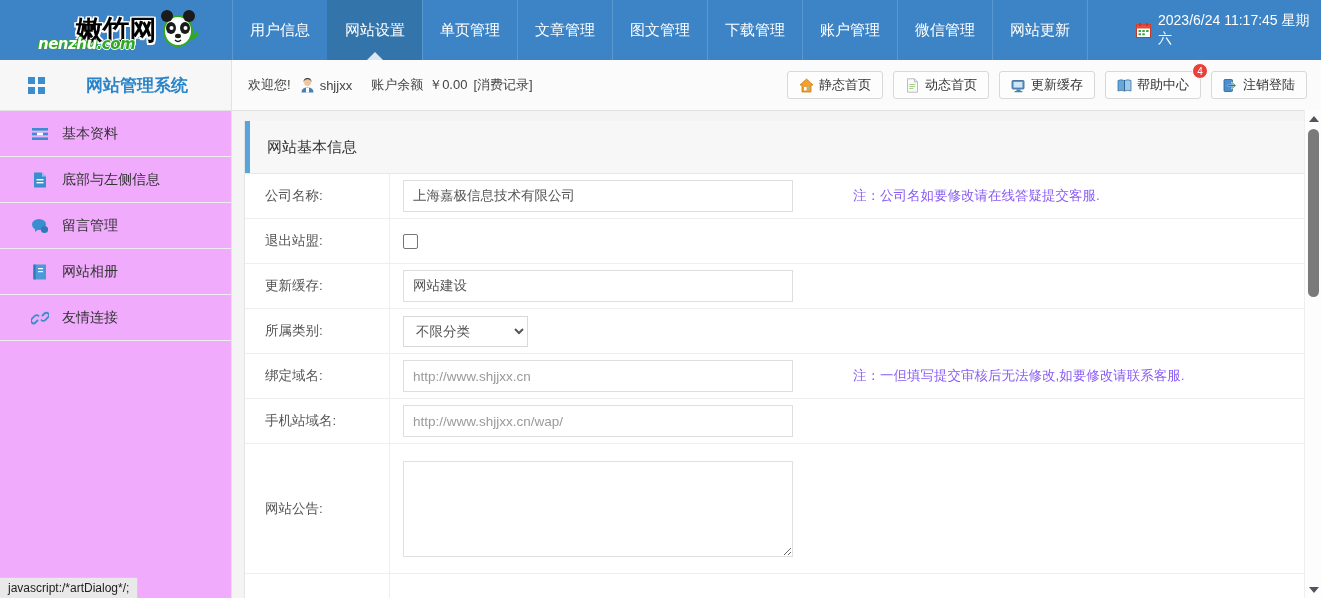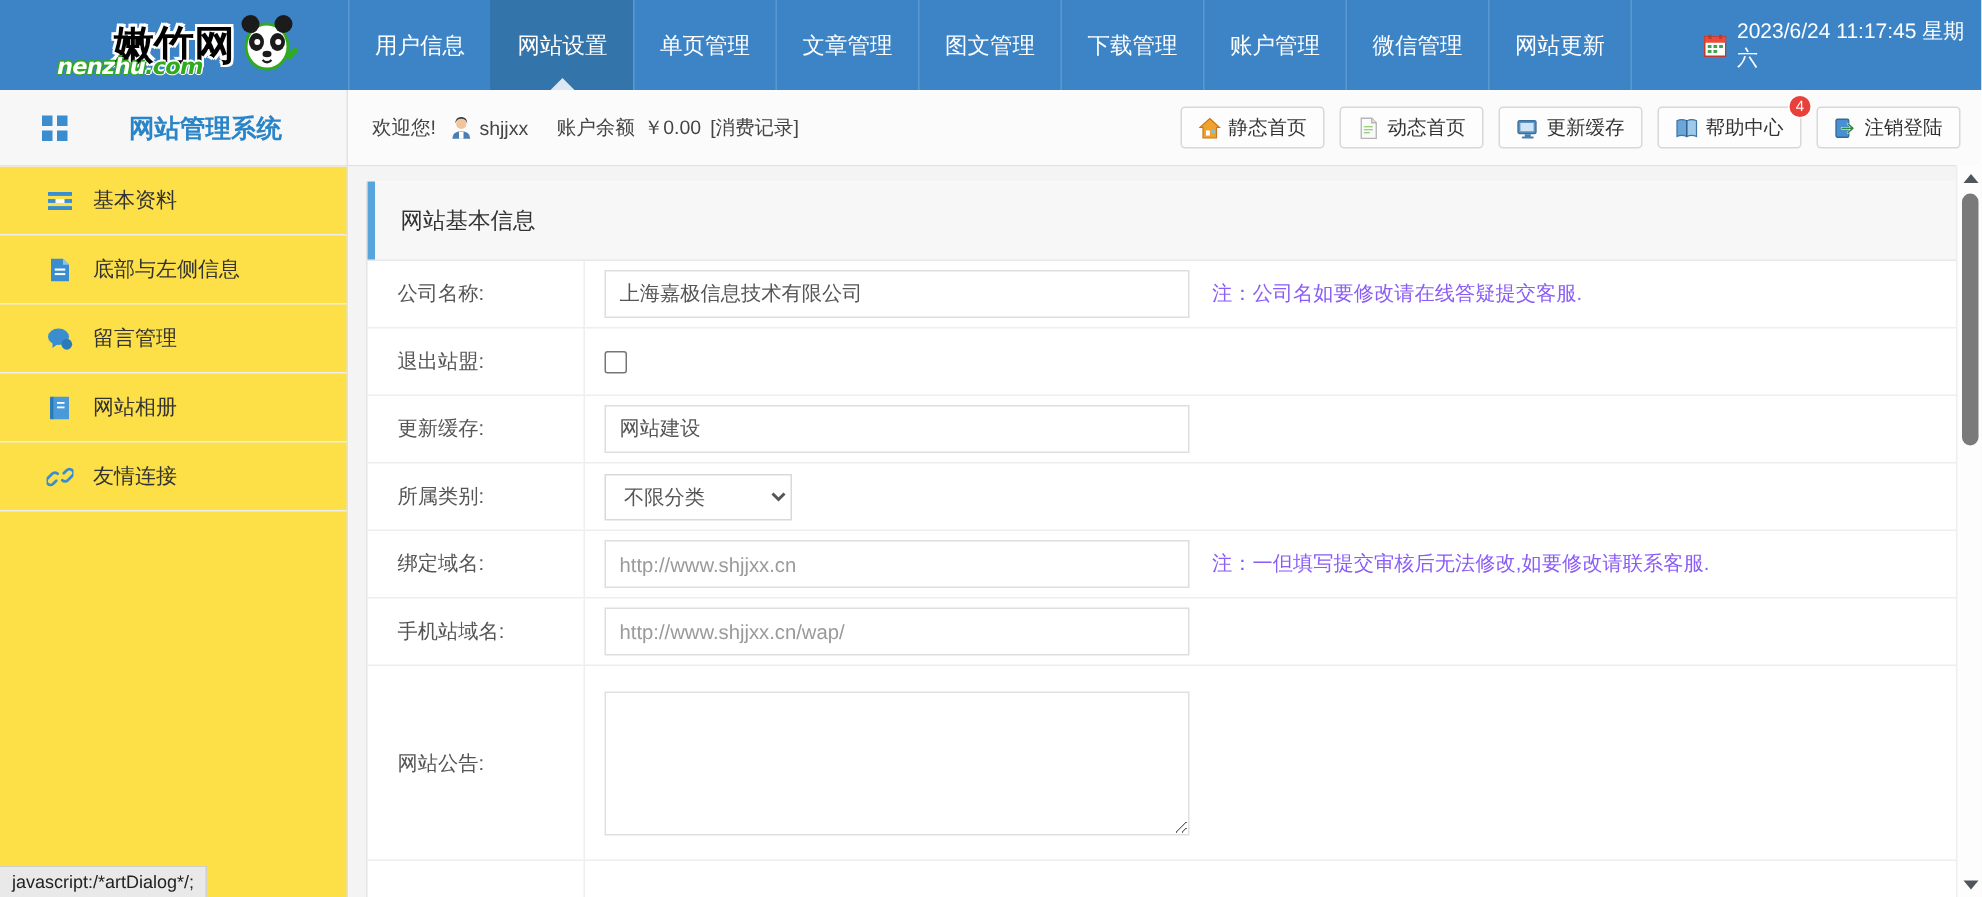--- a/index.html
+++ b/index.html
@@ -221,21 +221,21 @@
 
   
   .bodywrap {
     display: flex;
     height: 488px;
     align-items: stretch;
   }
   .sidebar {
     width: 232px;
     flex: 0 0 232px;
-    background: #fde047;
+    background: #f0abfc;
     border-right: 1px solid #e2e2e2;
     box-sizing: border-box;
   }
   .side-item {
     height: 46px;
     display: flex;
     align-items: center;
     padding-left: 31px;
     border-bottom: 1px solid #ededed;
     cursor: pointer;
@@ -300,20 +300,21 @@
     align-self: stretch;
     display: flex;
     align-items: center;
   }
   .fctrl {
     flex: 1 1 auto;
     padding-left: 13px;
     display: flex;
     align-items: center;
     box-sizing: border-box;
+    gap: 45px;
   }
   .tin {
     width: 390px;
     height: 32px;
     border: 1px solid #dedede;
     background: #fff;
     font-size: 13.5px;
     color: #555;
     padding: 0 9px;
     box-sizing: border-box;

